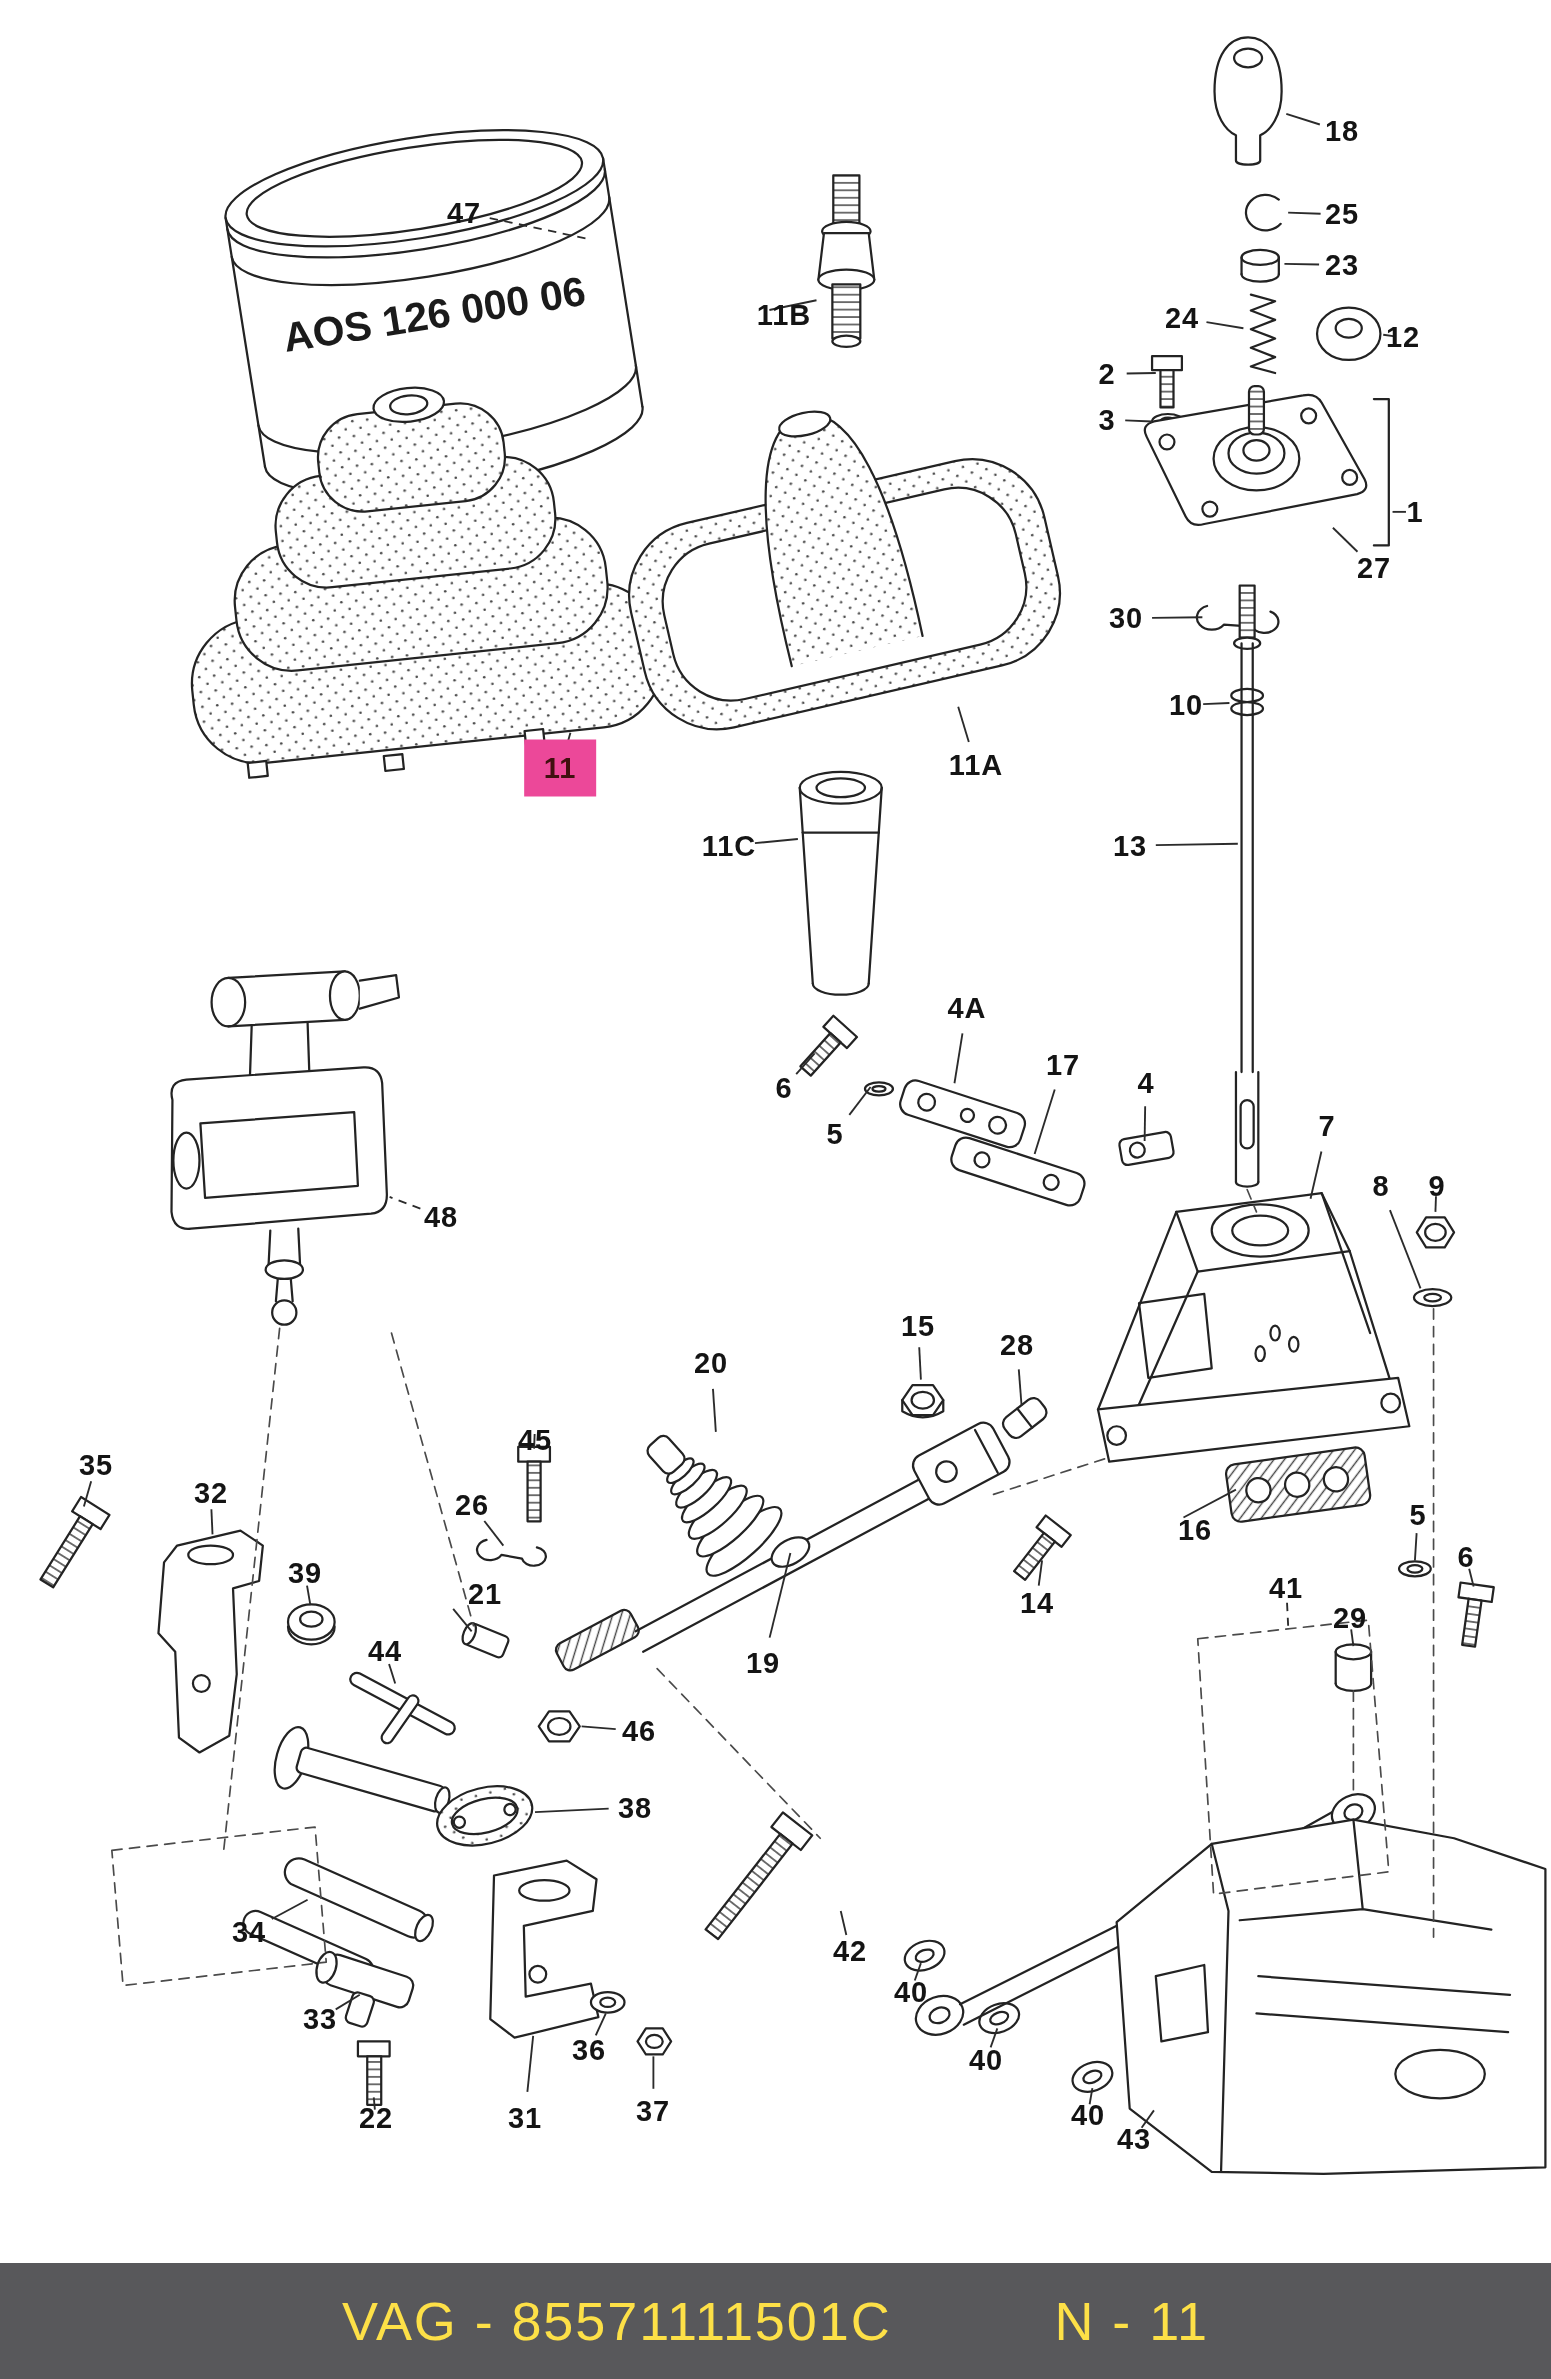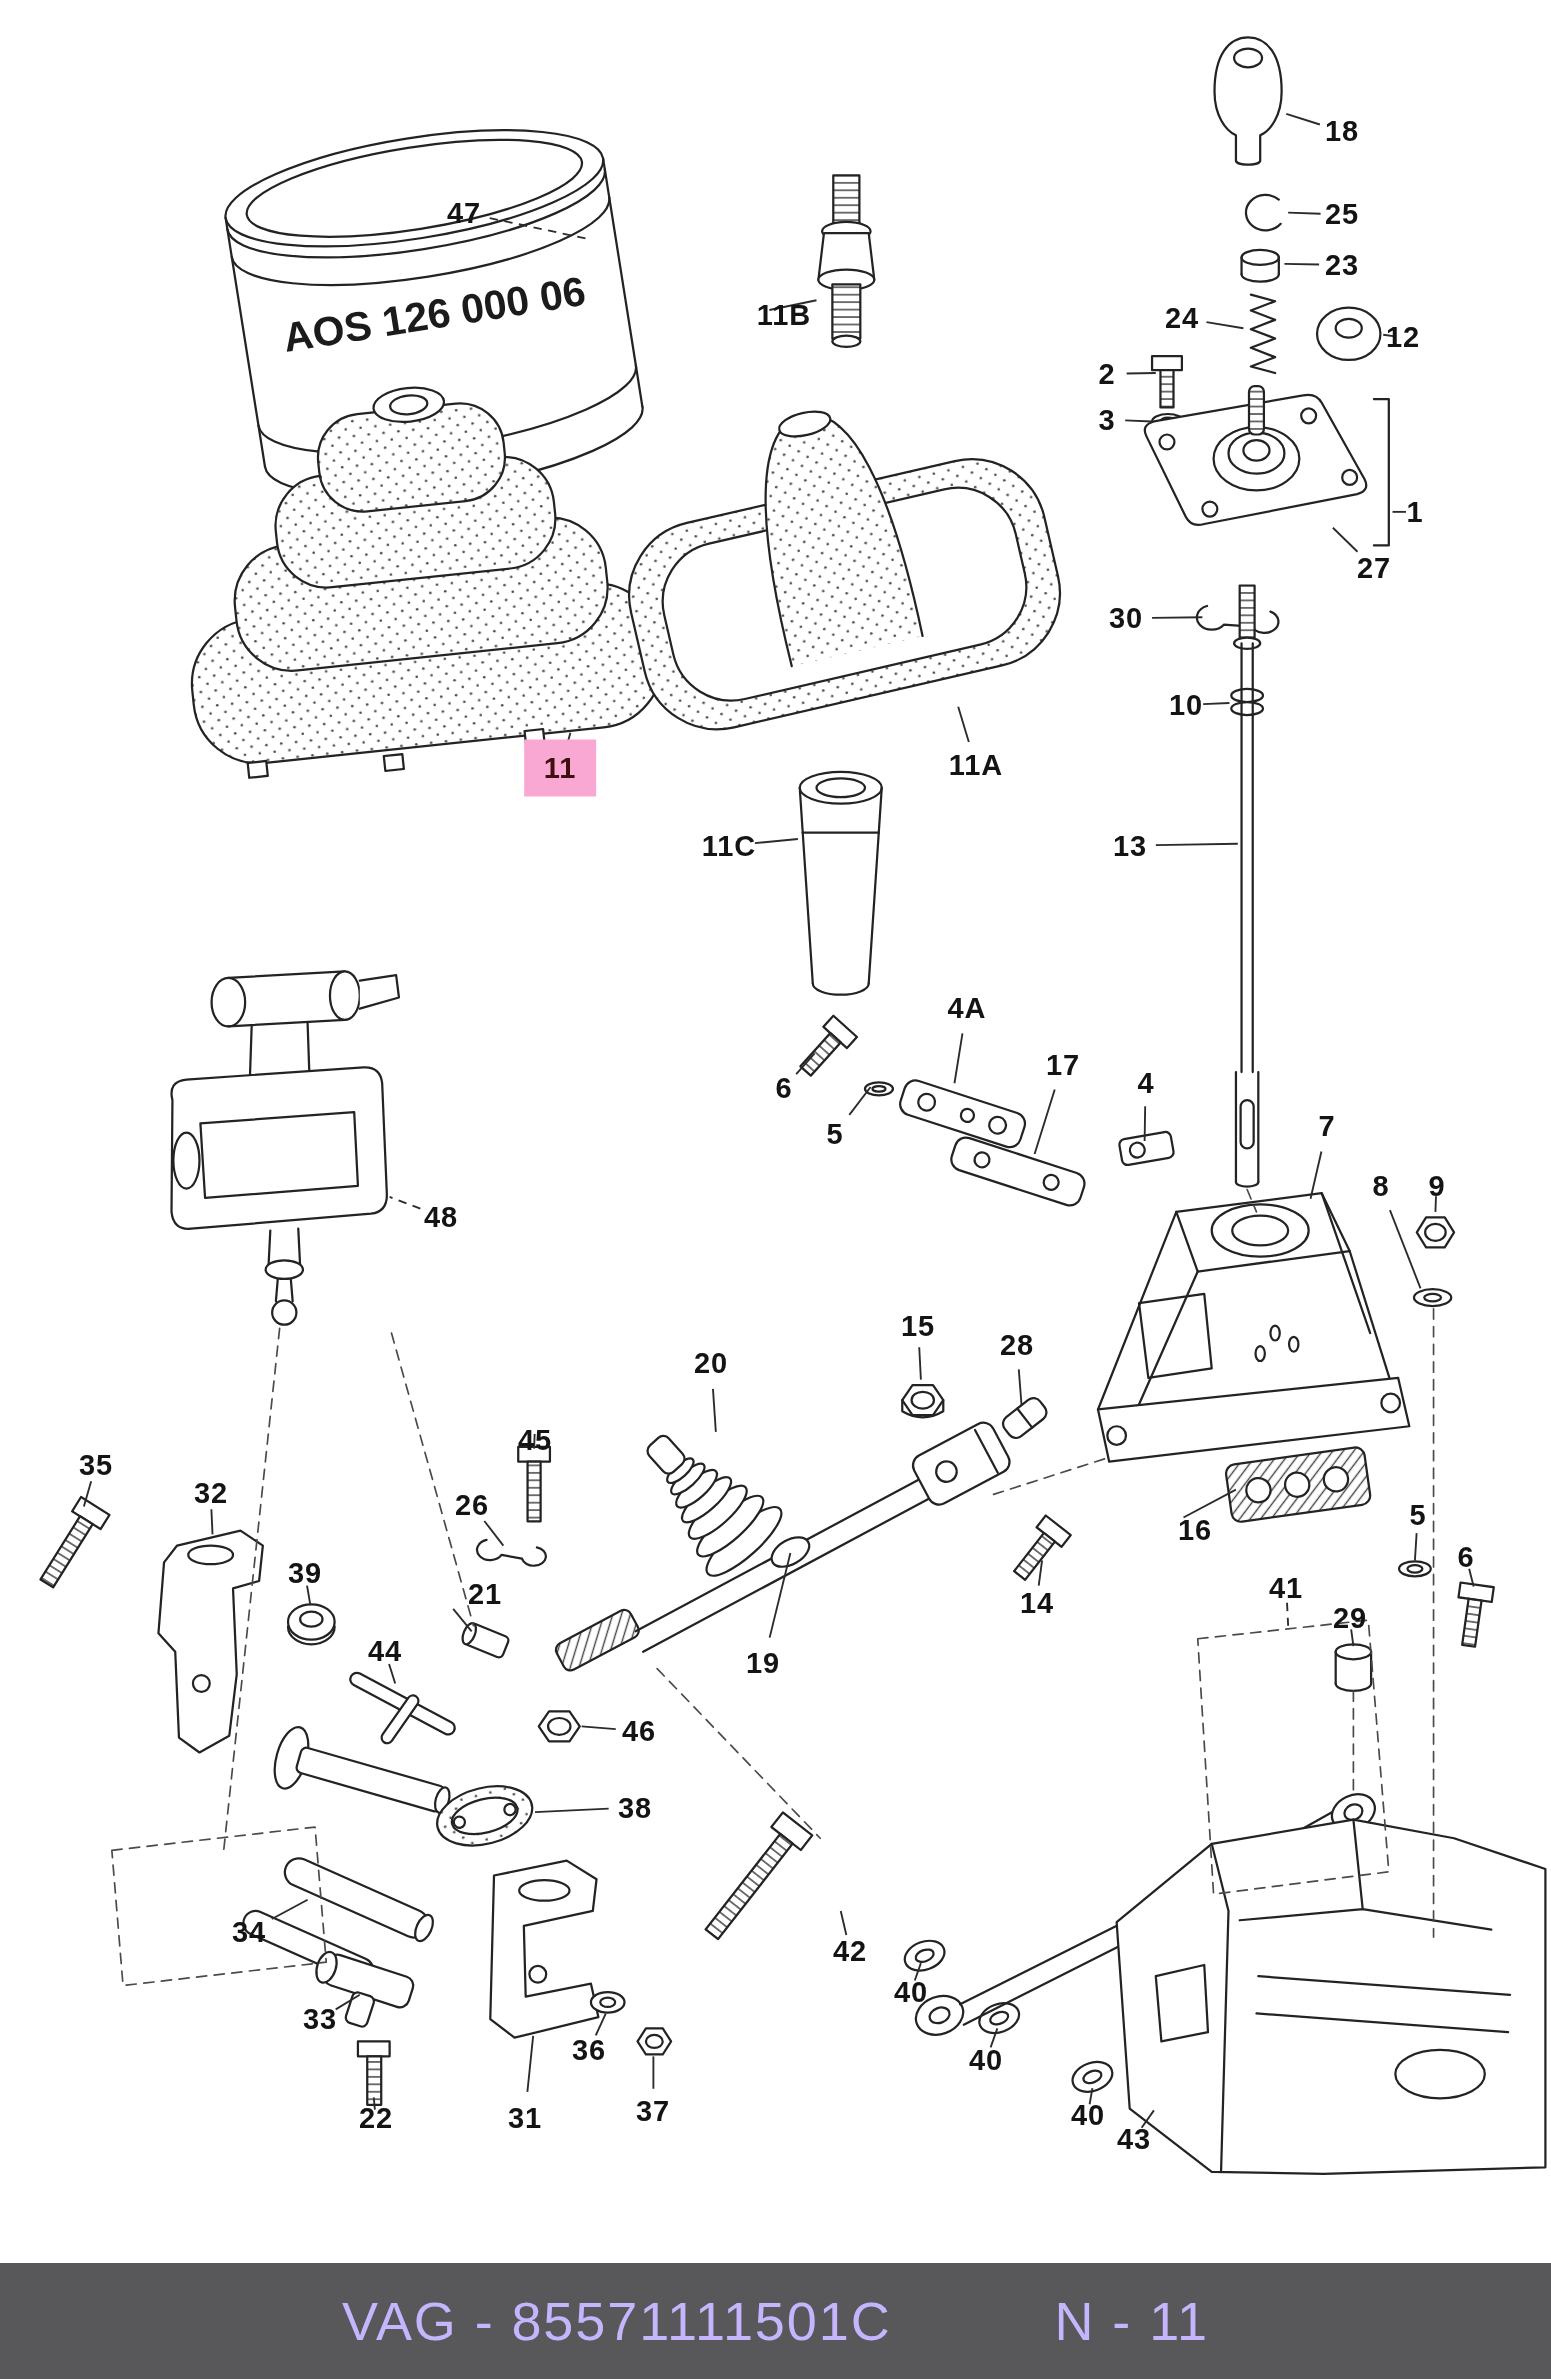--- a/index.html
+++ b/index.html
@@ -7,24 +7,24 @@
   body { font-family:"Liberation Sans", sans-serif; }
   #screen { position:relative; width:1551px; height:2379px; background:#ffffff; overflow:hidden; }
   #diagram-svg { position:absolute; left:0; top:0; display:block; }
   #label-layer { position:absolute; left:0; top:0; width:1551px; height:2379px; }
   .part-label {
     position:absolute; transform:translate(-50%,-50%);
     font-family:"Liberation Sans", sans-serif;
     font-weight:bold; font-size:29px; color:#141414;
     letter-spacing:0.9px; white-space:nowrap; cursor:pointer;
   }
-  .part-label.hl { background:#f9a8d4; color:#40100f; padding:12px 19.6px; }
+  .part-label.hl { background:#ec4899; color:#40100f; padding:12px 19.6px; }
   #footer-bar {
     position:absolute; left:0; bottom:0; width:1551px; height:116px;
-    background:#58585b; color:#c4b5fd;
+    background:#58585b; color:#fde047;
     display:flex; align-items:center; justify-content:center; gap:163px;
     font-size:54px; letter-spacing:1.9px;
   }
 </style>
 </head>
 <body>
 
 <div id="screen">
 
 <svg id="diagram-svg" width="1551" height="2379" viewBox="0 0 1664 2552" xmlns="http://www.w3.org/2000/svg">

